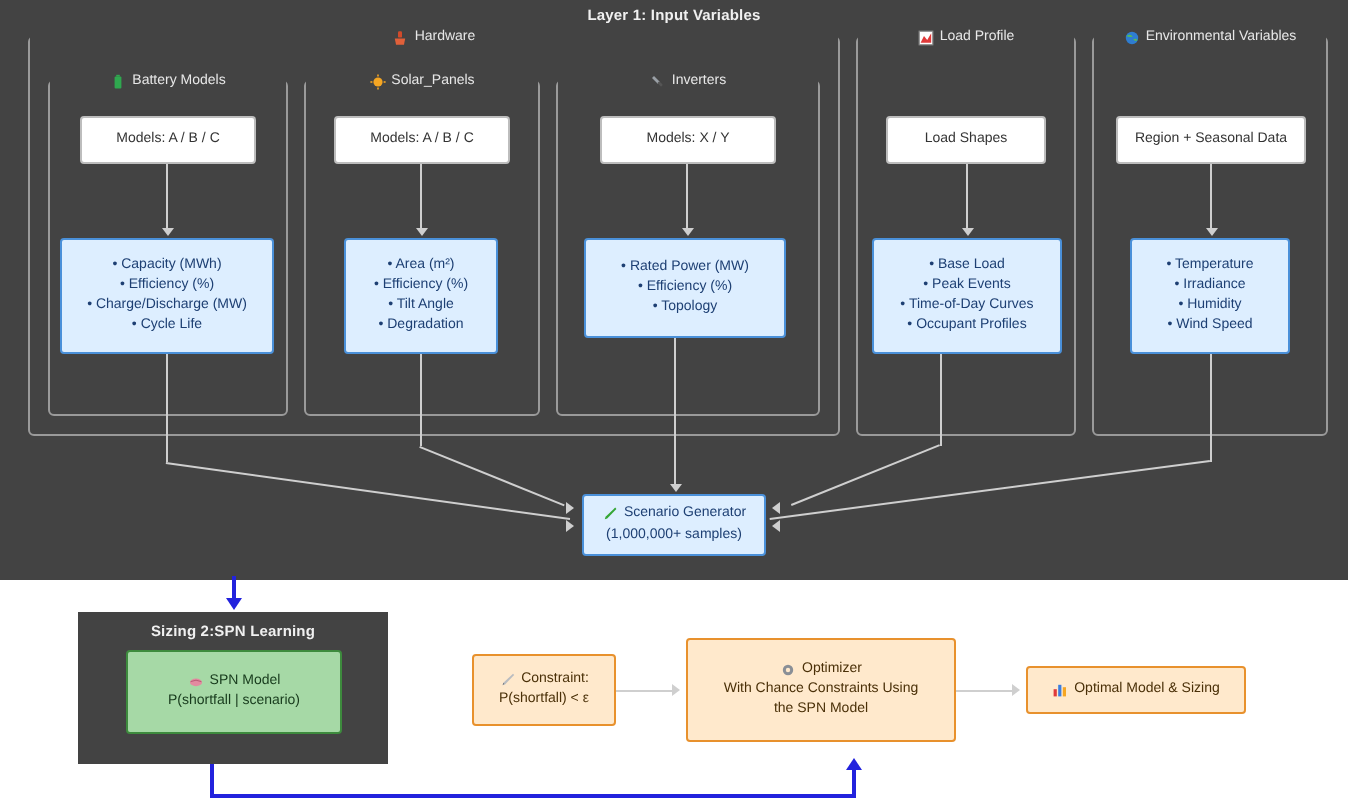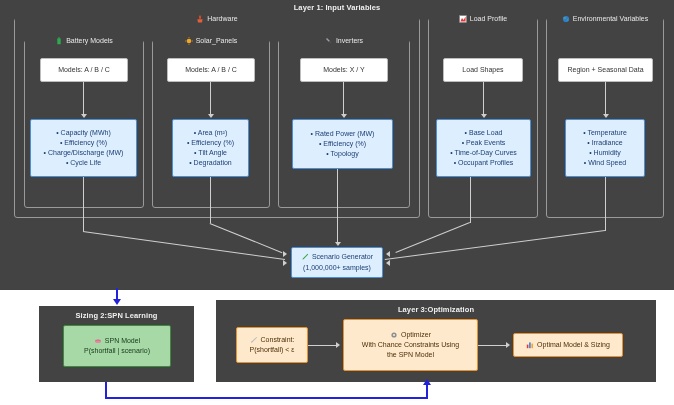--- a/index.html
+++ b/index.html
@@ -319,23 +319,20 @@
         <svg viewBox="0 0 8 8">
             <ellipse cx="4" cy="4.2" rx="3" ry="1.9" fill="#e38aa0"></ellipse>
             <path d="M1.3 3.8 Q4 2.4 6.7 3.8" stroke="#b85a75" stroke-width="0.5" fill="none"></path>
           </svg>
       </span>
       <span>SPN Model</span>
     </span>
     <span class="line">P(shortfall | scenario)</span>
   </div>
 
-  <div class="panel" style="left:216px; top:300px; width:440px; height:82px;">
-    <div class="panel-title" style="top:5px;">Layer 3:Optimization</div>
-  </div>
 
   <div class="node node-orange" style="left:236px; top:327px; width:72px; height:36px;">
     <span class="hdr">
       <span class="ico">
         <svg viewBox="0 0 8 8">
             <path d="M6.5 0.9 L7.1 1.5 L2.5 6.2 L1.3 6.6 L1.7 5.4 Z" fill="#b9bcc0"></path>
             <path d="M1.3 6.6 L1.7 5.4 L2.2 5.9 Z" fill="#6d7175"></path>
           </svg>
       </span>
       <span>Constraint:</span>

